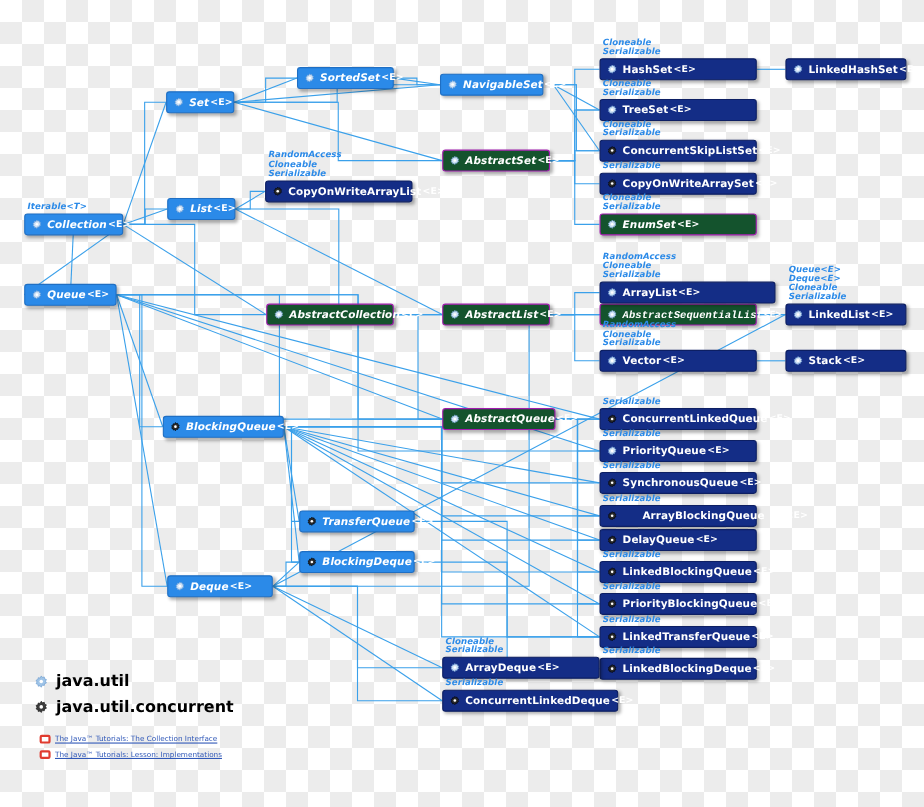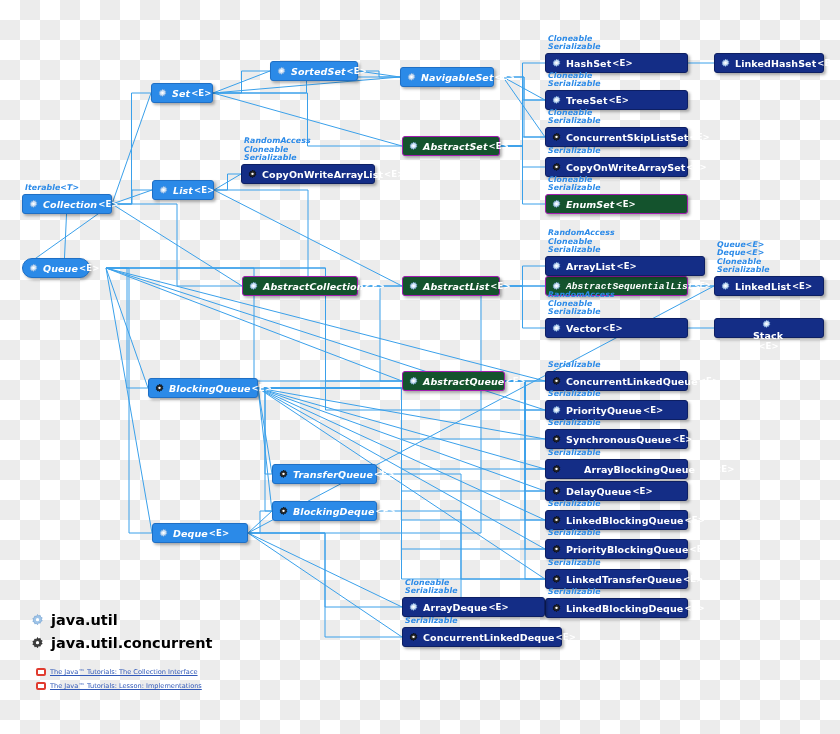--- a/index.html
+++ b/index.html
@@ -178,21 +178,21 @@
       <div class="node iface" style="left: 152px; top: 180px; width: 62px;">
         <span class="ic">
           <svg viewBox="0 0 24 24">
             <path fill="#cfe2f6" stroke="#7aa7d8" stroke-width="1.2" d="M12 2.4l1.7 2.2 2.7-.7.5 2.7 2.6 1-1.3 2.5 1.3 2.5-2.6 1-.5 2.7-2.7-.7L12 18.8l-1.7-2.2-2.7.7-.5-2.7-2.6-1 1.3-2.5L4.5 8.6l2.6-1 .5-2.7 2.7.7z"></path>
             <circle cx="12" cy="10.6" r="2.6" fill="#ffffff"></circle>
           </svg>
         </span>
         <span class="nm">List</span>
         <span class="gen">&lt;E&gt;</span>
       </div>
-      <div class="node iface" style="left: 22px; top: 258px; width: 68px; border-radius: 10px;">
+      <div class="node iface" style="left: 22px; top: 258px; width: 84px;">
         <span class="ic">
           <svg viewBox="0 0 24 24">
             <path fill="#cfe2f6" stroke="#7aa7d8" stroke-width="1.2" d="M12 2.4l1.7 2.2 2.7-.7.5 2.7 2.6 1-1.3 2.5 1.3 2.5-2.6 1-.5 2.7-2.7-.7L12 18.8l-1.7-2.2-2.7.7-.5-2.7-2.6-1 1.3-2.5L4.5 8.6l2.6-1 .5-2.7 2.7.7z"></path>
             <circle cx="12" cy="10.6" r="2.6" fill="#ffffff"></circle>
           </svg>
         </span>
         <span class="nm">Queue</span>
         <span class="gen">&lt;E&gt;</span>
       </div>
       <div class="node iface" style="left: 152px; top: 523px; width: 96px;">
@@ -420,21 +420,21 @@
       <div class="node concrete" style="left: 714px; top: 276px; width: 110px;">
         <span class="ic">
           <svg viewBox="0 0 24 24">
             <path fill="#cfe2f6" stroke="#7aa7d8" stroke-width="1.2" d="M12 2.4l1.7 2.2 2.7-.7.5 2.7 2.6 1-1.3 2.5 1.3 2.5-2.6 1-.5 2.7-2.7-.7L12 18.8l-1.7-2.2-2.7.7-.5-2.7-2.6-1 1.3-2.5L4.5 8.6l2.6-1 .5-2.7 2.7.7z"></path>
             <circle cx="12" cy="10.6" r="2.6" fill="#ffffff"></circle>
           </svg>
         </span>
         <span class="nm">LinkedList</span>
         <span class="gen">&lt;E&gt;</span>
       </div>
-      <div class="node concrete" style="left: 714px; top: 318px; width: 110px; flex-direction: column;">
+      <div class="node concrete" style="left: 714px; top: 318px; width: 110px;">
         <span class="ic">
           <svg viewBox="0 0 24 24">
             <path fill="#cfe2f6" stroke="#7aa7d8" stroke-width="1.2" d="M12 2.4l1.7 2.2 2.7-.7.5 2.7 2.6 1-1.3 2.5 1.3 2.5-2.6 1-.5 2.7-2.7-.7L12 18.8l-1.7-2.2-2.7.7-.5-2.7-2.6-1 1.3-2.5L4.5 8.6l2.6-1 .5-2.7 2.7.7z"></path>
             <circle cx="12" cy="10.6" r="2.6" fill="#ffffff"></circle>
           </svg>
         </span>
         <span class="nm">Stack</span>
         <span class="gen">&lt;E&gt;</span>
       </div>
       <div class="stereo" style="left: 548px; top: 361.4px;">Serializable</div>

